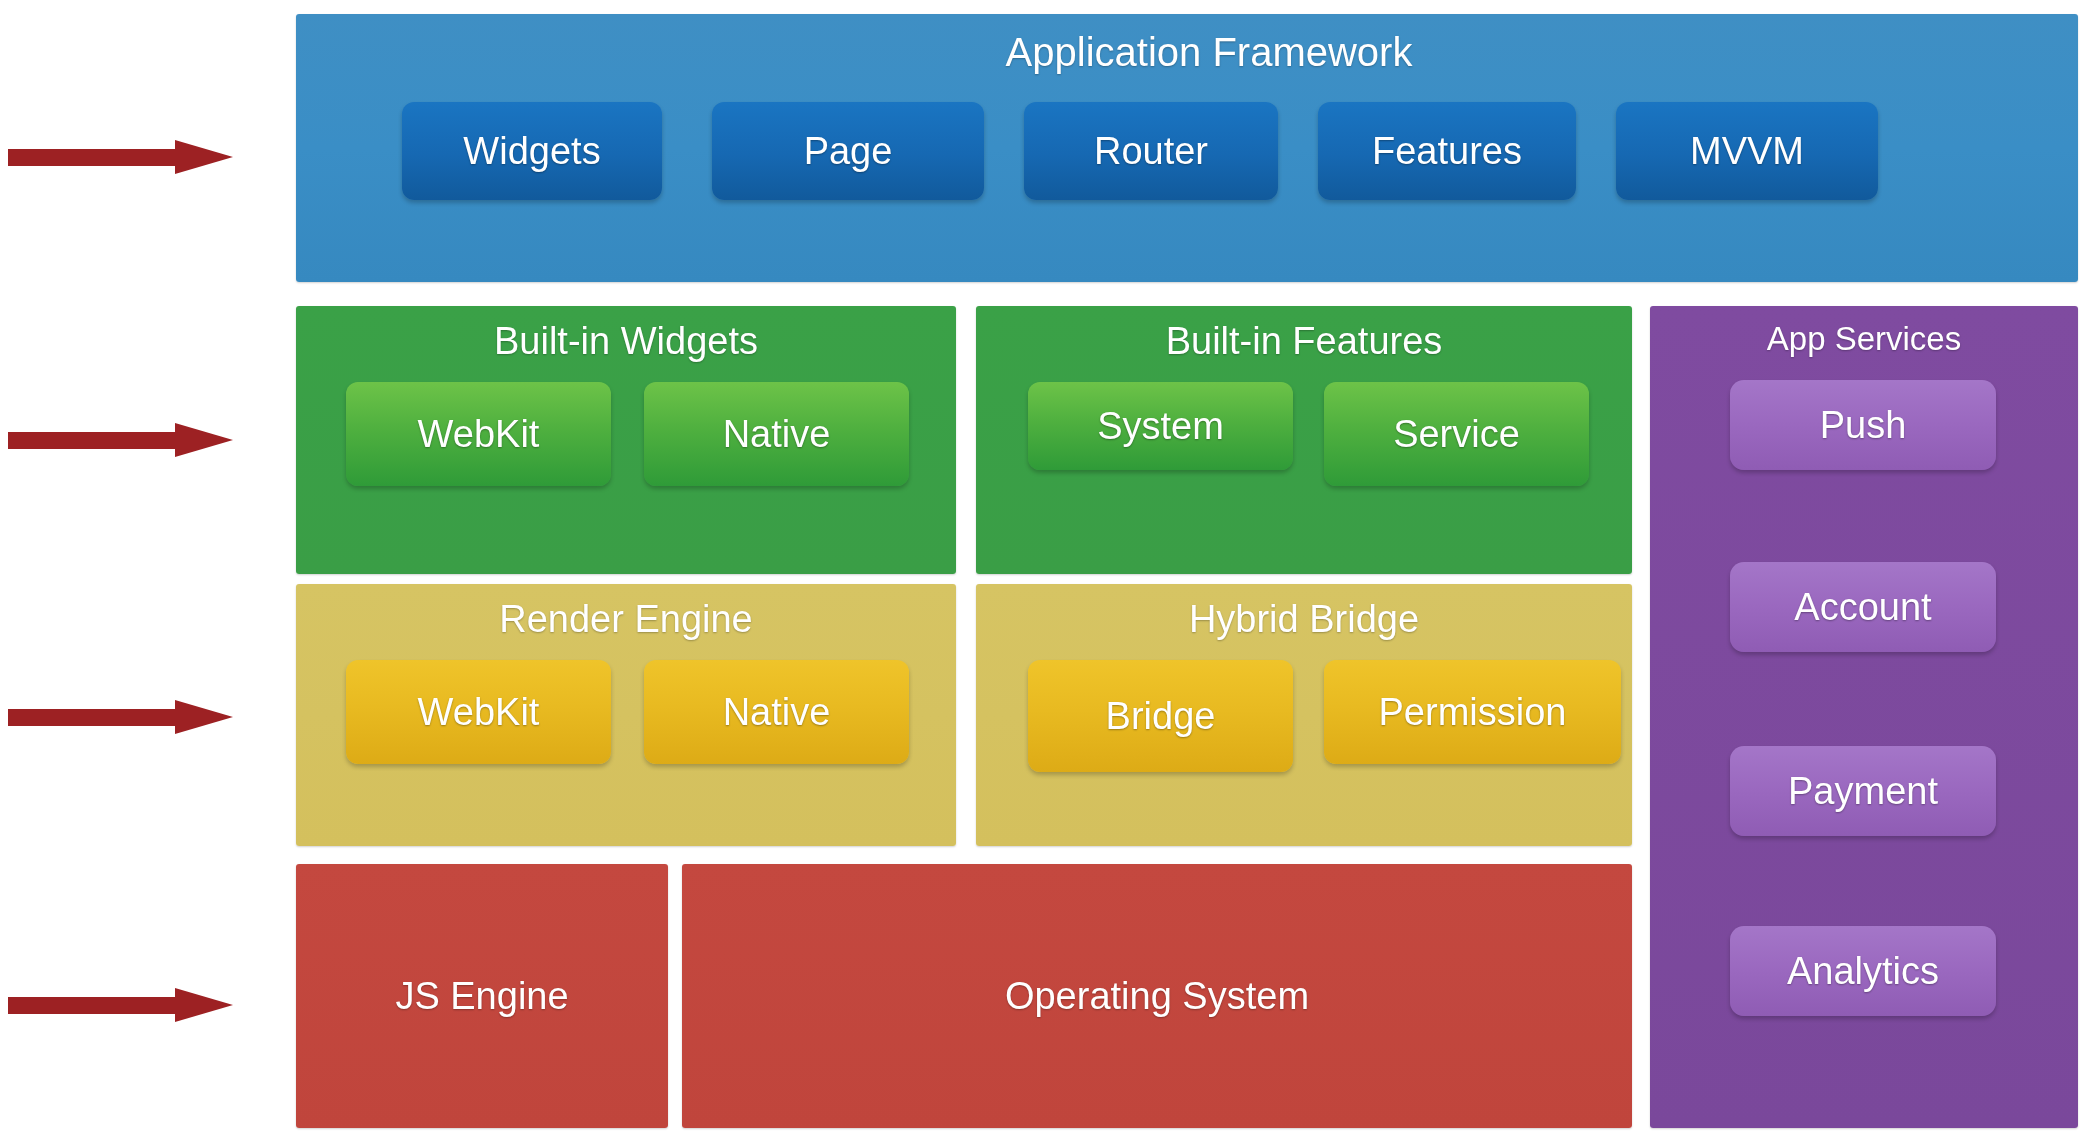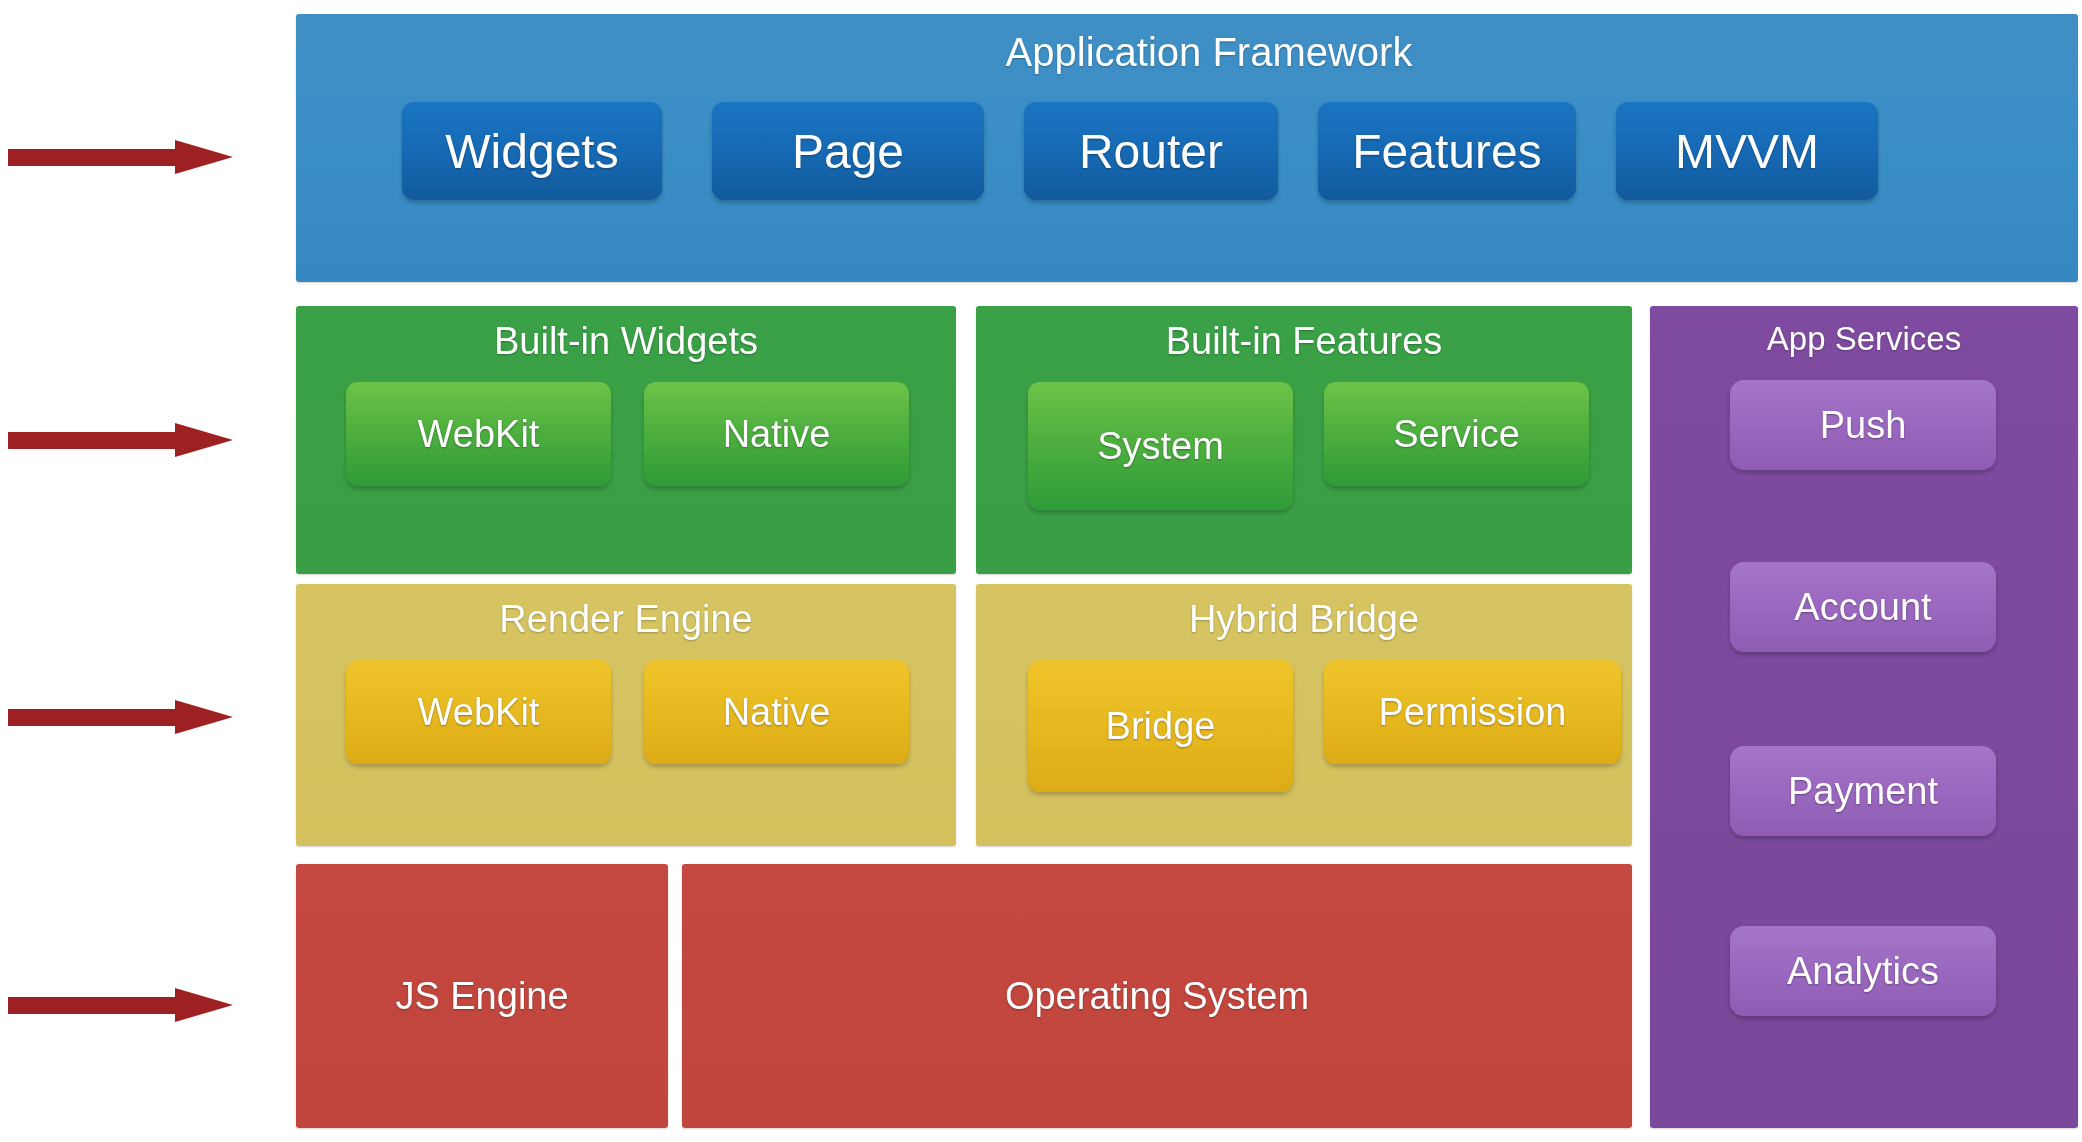--- a/index.html
+++ b/index.html
@@ -79,21 +79,21 @@
     background:
       linear-gradient(180deg, #3f8fc4 0%, #3a8ec6 50%, #3689c0 100%);
   }
   .layer-app .panel-title {
     top: 16px;
     font-size: 40px;
     padding-left: 44px;
   }
   .chip-blue {
     background: linear-gradient(180deg, #1a75c2 0%, #1668b2 55%, #115a9c 100%);
-    font-size: 48px;
+    font-size: 38px;
   }
 
   
   .layer-green {
     background: linear-gradient(180deg, #3aa147 0%, #3a9e46 100%);
   }
   .layer-green .panel-title {
     top: 14px;
     font-size: 38px;
   }
@@ -192,21 +192,21 @@
       <span>WebKit</span>
     </div>
     <div class="chip chip-green" style="left:348px; top:76px; width:265px; height:104px;">
       <span>Native</span>
     </div>
   </div>
 
   <div class="panel layer-green" style="left:976px; top:306px; width:656px; height:268px;">
     <div class="panel-title">Built-in Features</div>
 
-    <div class="chip chip-green" style="left:52px; top:76px; width:265px; height:128px;">
+    <div class="chip chip-green" style="left:52px; top:76px; width:265px; height:88px;">
       <span>System</span>
     </div>
     <div class="chip chip-green" style="left:348px; top:76px; width:265px; height:104px;">
       <span>Service</span>
     </div>
   </div>
 
   <div class="panel layer-gold" style="left:296px; top:584px; width:660px; height:262px;">
     <div class="panel-title">Render Engine</div>
 
@@ -214,21 +214,21 @@
       <span>WebKit</span>
     </div>
     <div class="chip chip-gold" style="left:348px; top:76px; width:265px; height:104px;">
       <span>Native</span>
     </div>
   </div>
 
   <div class="panel layer-gold" style="left:976px; top:584px; width:656px; height:262px;">
     <div class="panel-title">Hybrid Bridge</div>
 
-    <div class="chip chip-gold" style="left:52px; top:76px; width:265px; height:132px;">
+    <div class="chip chip-gold" style="left:52px; top:76px; width:265px; height:112px;">
       <span>Bridge</span>
     </div>
     <div class="chip chip-gold" style="left:348px; top:76px; width:297px; height:104px;">
       <span>Permission</span>
     </div>
   </div>
 
   <div class="panel layer-red" style="left:296px; top:864px; width:372px; height:264px;">
     <span class="box-label">JS Engine</span>
   </div>

